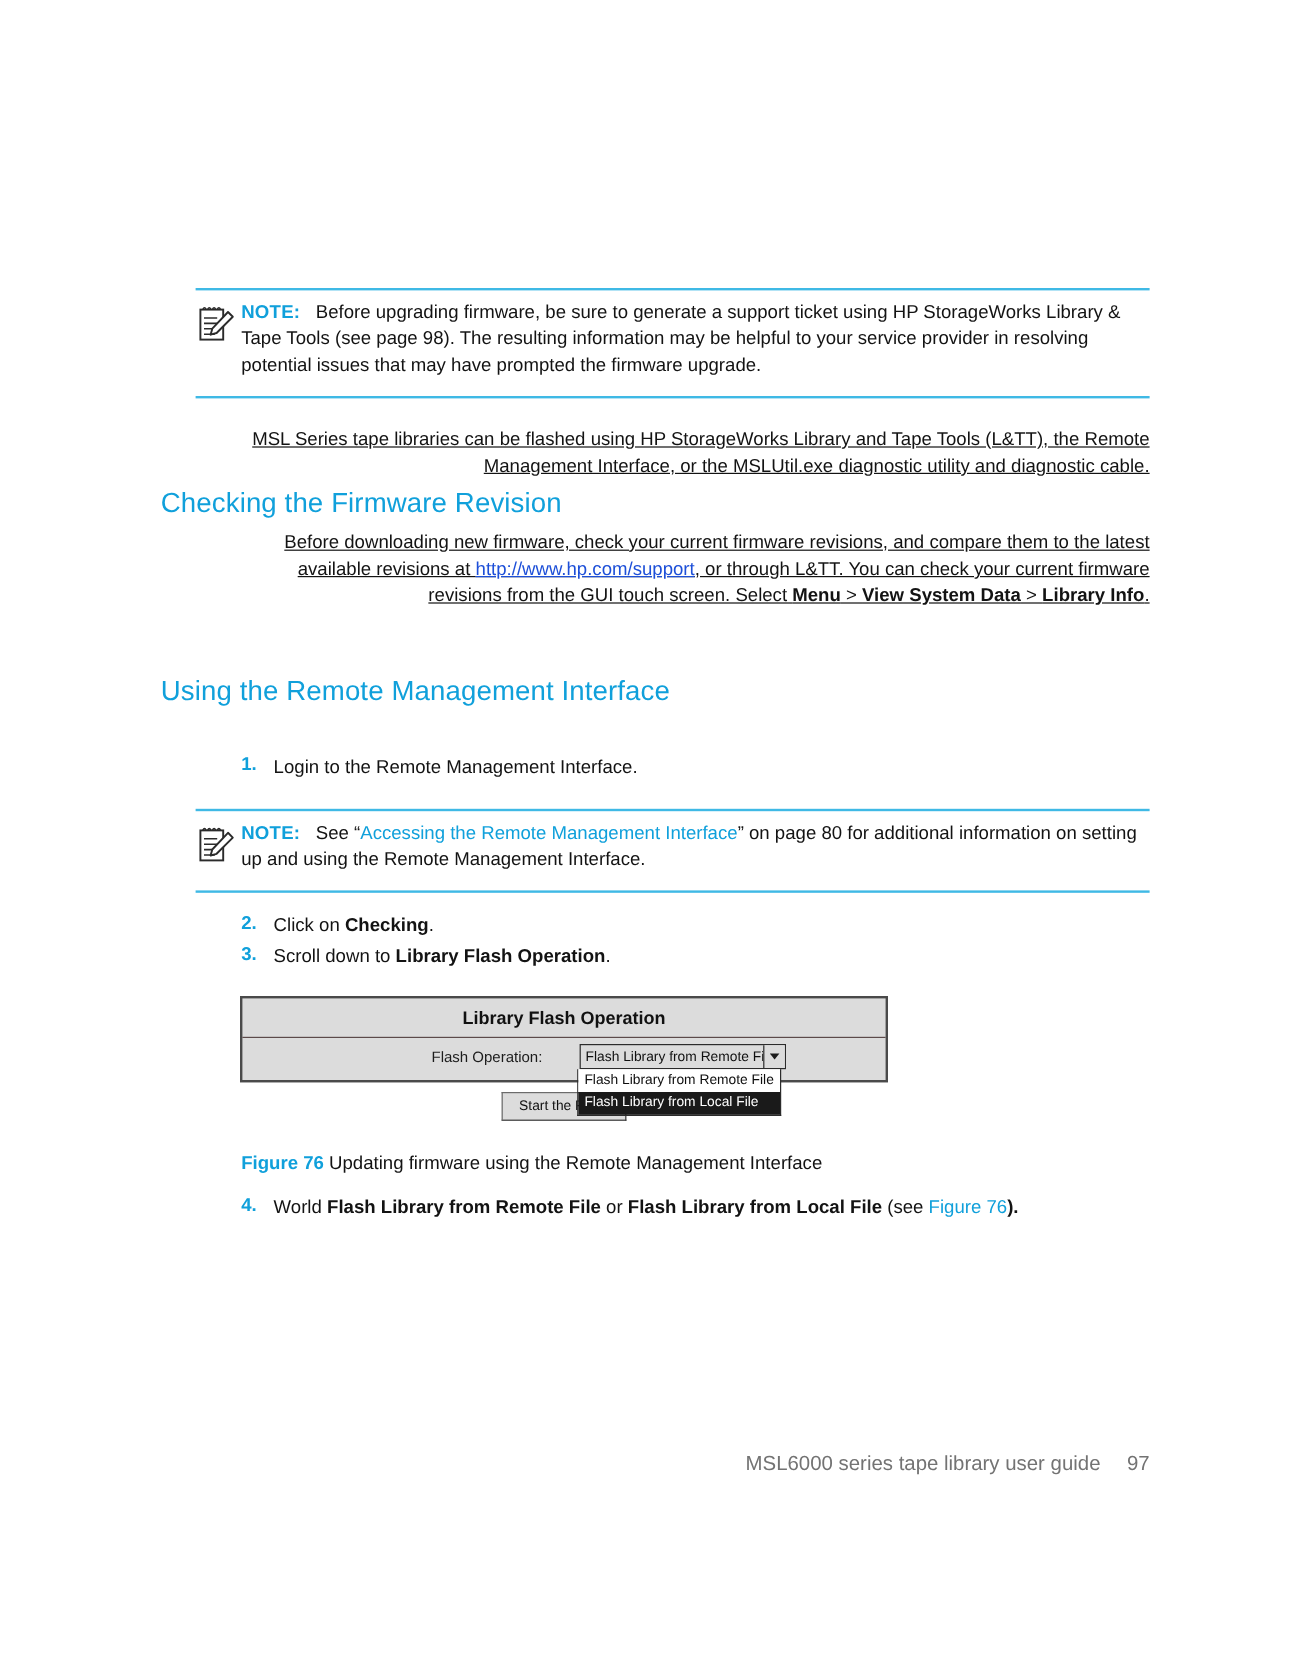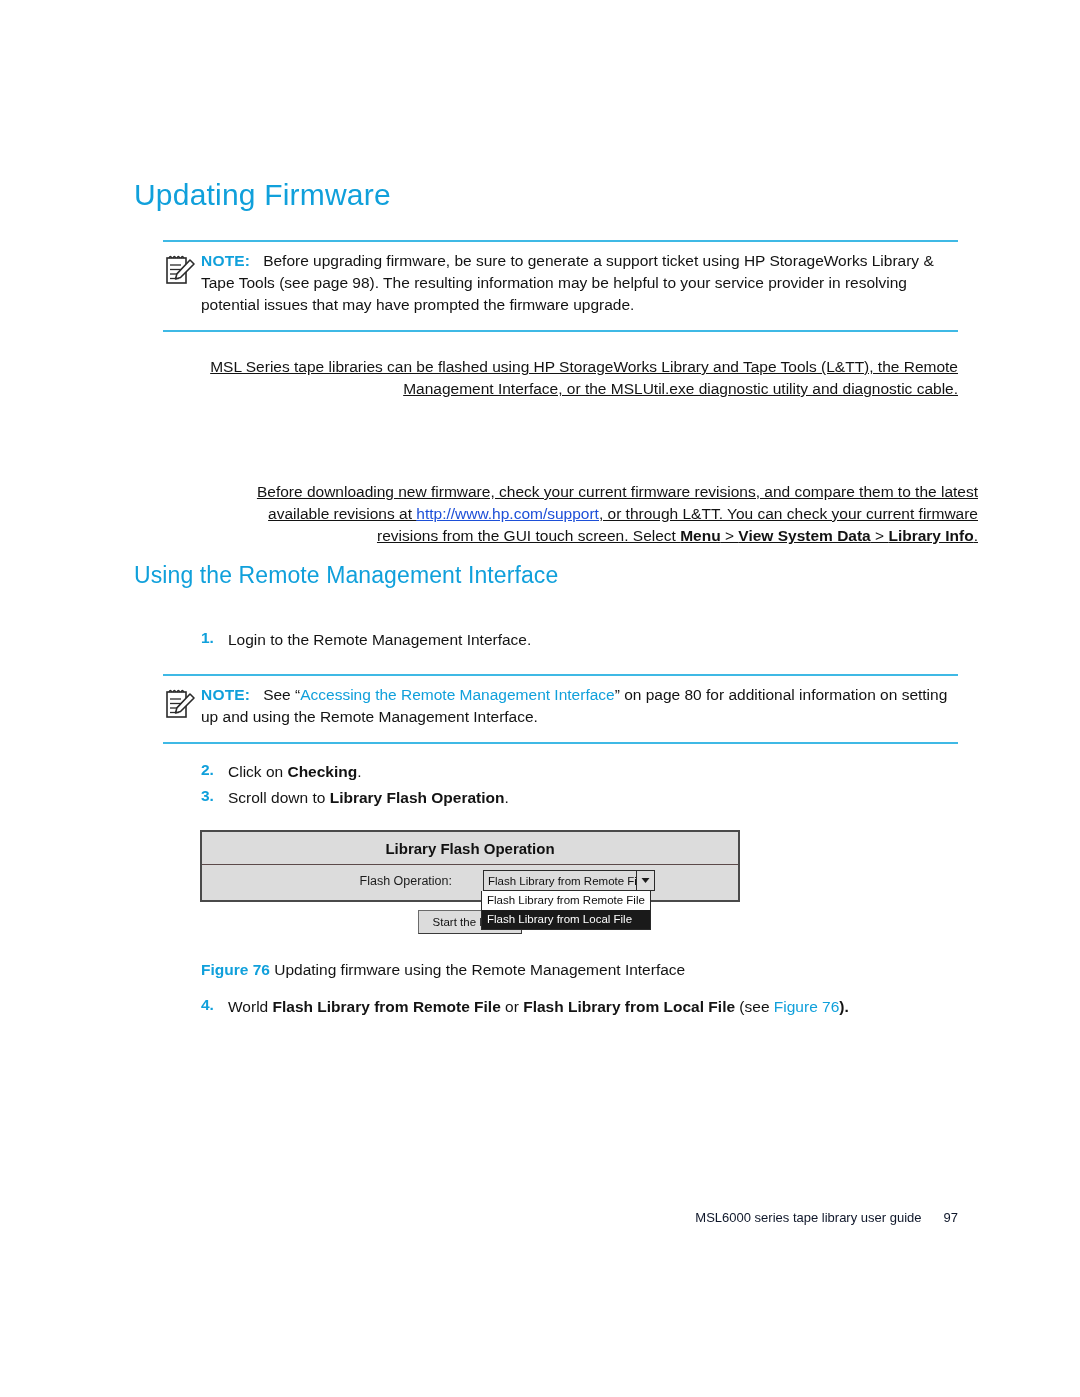--- a/index.html
+++ b/index.html
@@ -254,34 +254,33 @@
     font-weight: bold;
   }
 
   
   .footer {
     position: absolute;
     top: 1210px;
     left: 0;
     width: 958px;
     text-align: right;
-    font-size: 13px;
-    color: #0f172a;
+    font-size: 17px;
+    color: #737373;
   }
   .footer .pg {
     display: inline-block;
     margin-left: 22px;
   }
 </style>
 </head>
 <body>
 
 <div class="page">
 
-  <div class="h1">Updating Firmware</div>
 
   <div class="rule" style="top:240px;"></div>
   <div class="note" style="top:250px;">
     <span class="note-icon">
       <svg viewBox="0 0 34 34" width="34" height="34" aria-hidden="true">
         <rect x="4" y="6" width="19" height="25" fill="#ffffff" stroke="#2b2b2b" stroke-width="1.6"></rect>
         <line x1="7" y1="13" x2="18" y2="13" stroke="#2b2b2b" stroke-width="1.3"></line>
         <line x1="7" y1="17.5" x2="18" y2="17.5" stroke="#2b2b2b" stroke-width="1.3"></line>
         <line x1="7" y1="22" x2="14" y2="22" stroke="#2b2b2b" stroke-width="1.3"></line>
         <line x1="7" y1="26.5" x2="16" y2="26.5" stroke="#2b2b2b" stroke-width="1.3"></line>
@@ -295,22 +294,23 @@
     </span>
     <div class="note-body">
       <span class="note-label">NOTE:</span>
       &nbsp;&nbsp;<span>Before upgrading firmware, be sure to generate a support ticket using HP StorageWorks Library &amp; Tape Tools (see page 98). The resulting information may be helpful to your service provider in resolving potential issues that may have prompted the firmware upgrade.</span>
     </div>
   </div>
   <div class="rule" style="top:330px;"></div>
 
   <div class="body-para" style="top:356px;">MSL Series tape libraries can be flashed using HP StorageWorks Library and Tape Tools (L&amp;TT), the Remote Management Interface, or the MSLUtil.exe diagnostic utility and diagnostic cable.</div>
 
-
-  <div class="body-para" style="top:481px;margin-left:20px;">
+  <div class="h2" id="h2-checking">Checking the Firmware Revision</div>
+
+  <div class="body-para" style="top:442px;">
     <span>Before downloading new firmware, check your current firmware revisions, and compare them to the latest available revisions at </span><a class="link" href="#">http://www.hp.com/support</a><span>, or through L&amp;TT. You can check your current firmware revisions from the GUI touch screen. Select </span><span class="bold">Menu</span><span> &gt; </span><span class="bold">View System Data</span><span> &gt; </span><span class="bold">Library Info</span><span>.</span>
   </div>
 
   <div class="h2" id="h2-using">Using the Remote Management Interface</div>
 
 
   <div class="step-num" style="top:629px;">1.</div>
   <div class="step-text" style="top:629px;">Login to the Remote Management Interface.</div>
 
   <div class="rule" style="top:674px;"></div>

